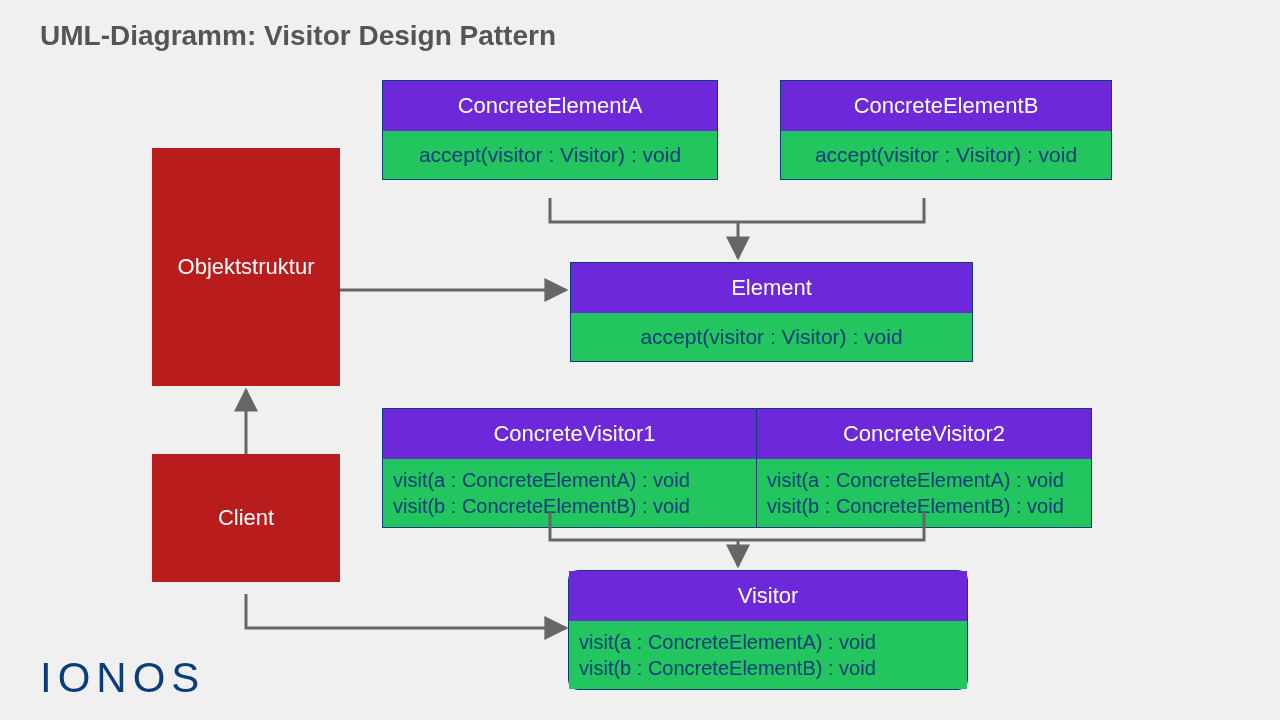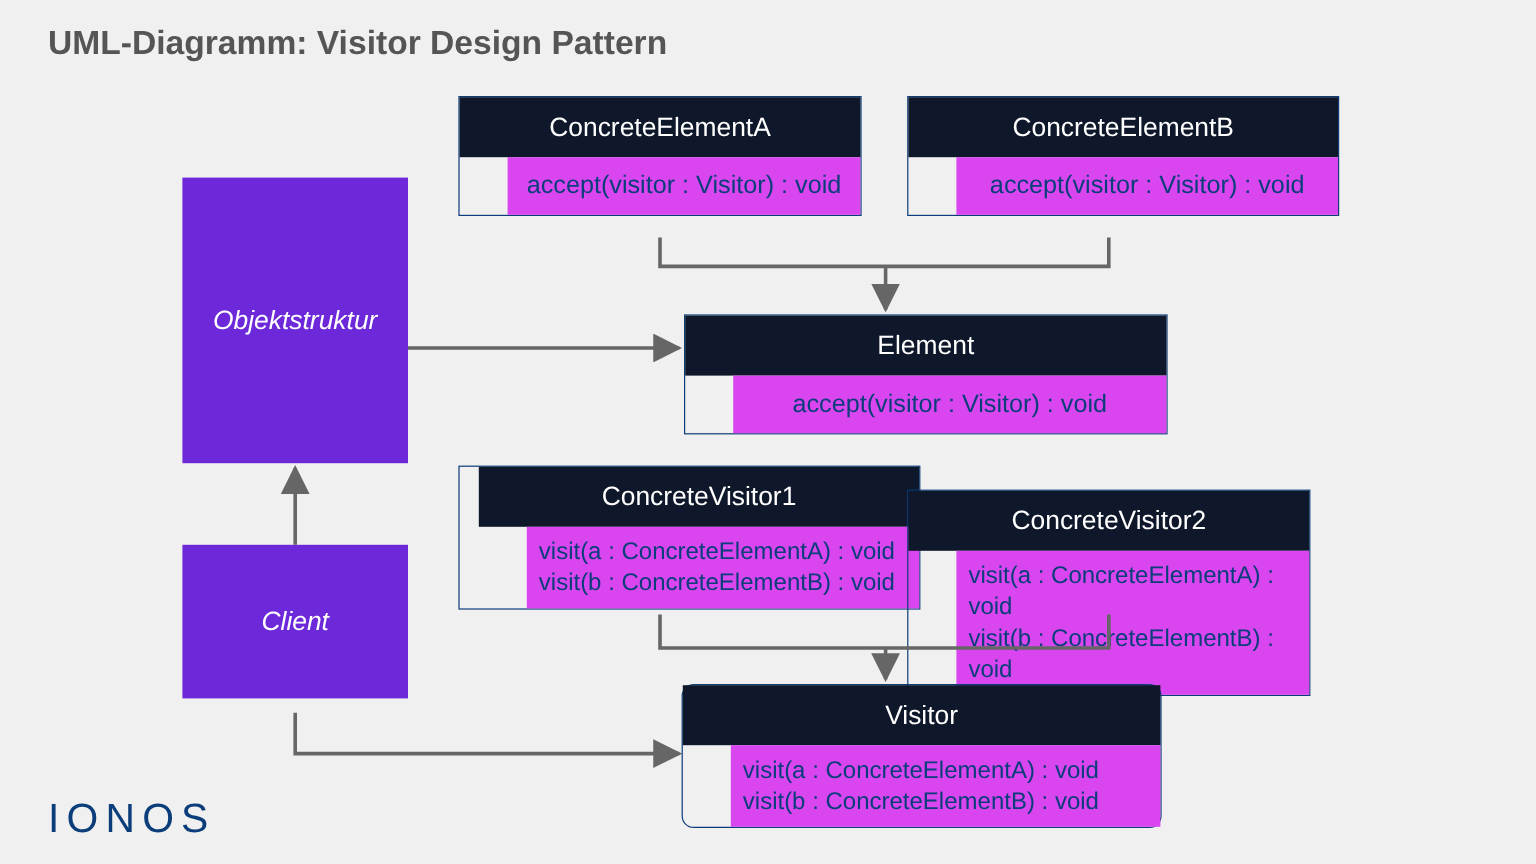--- a/index.html
+++ b/index.html
@@ -17,55 +17,53 @@
     left: 40px;
     font-size: 28px;
     font-weight: 600;
     color: #555;
   }
   .box {
     position: absolute;
     border: 1px solid #0a3d7a;
   }
   .box-header {
-    background: #0f172a;
+    background: #6d28d9;
     color: #fff;
     font-size: 22px;
     padding: 12px 8px;
     text-align: center;
   }
   .box-body {
-    background: #d946ef;
+    background: #22c55e;
     color: #0a3d7a;
     font-size: 21px;
     padding: 12px 10px;
     text-align: center;
-    margin-left: 40px;
   }
   .box-body.small {
     font-size: 20px;
     text-align: left;
     padding: 8px 10px;
     line-height: 1.3;
   }
   .solid-box {
-    background: #6d28d9;
+    background: #b91c1c;
     color: #fff;
     display: flex;
     align-items: center;
     justify-content: center;
     font-size: 22px;
     position: absolute;
-    font-style: italic;
   }
   .logo {
     position: absolute;
     bottom: 18px;
     left: 40px;
-    font-size: 34px;
+    font-size: 42px;
     letter-spacing: 6px;
     color: #0a3d7a;
     font-weight: 400;
     font-family: Arial, sans-serif;
   }
   svg.connectors {
     position: absolute;
     top: 0; left: 0;
     width: 1280px; height: 720px;
     pointer-events: none;
@@ -82,31 +80,31 @@
 
 <div class="solid-box" style="left:152px; top:454px; width:188px; height:128px;">
   <span>Client</span>
 </div>
 
 <div class="box" style="left:382px; top:80px; width:336px;">
   <div class="box-header">ConcreteElementA</div>
   <div class="box-body">accept(visitor : Visitor) : void</div>
 </div>
 
-<div class="box" style="left:756px; top:80px; width:360px;">
+<div class="box" style="left:780px; top:80px; width:332px;">
   <div class="box-header">ConcreteElementB</div>
   <div class="box-body">accept(visitor : Visitor) : void</div>
 </div>
 
 <div class="box" style="left:570px; top:262px; width:403px;">
   <div class="box-header">Element</div>
   <div class="box-body">accept(visitor : Visitor) : void</div>
 </div>
 
-<div class="box" style="left:382px; top:388px; width:385px;padding-left:16px;">
+<div class="box" style="left:382px; top:408px; width:385px;">
   <div class="box-header">ConcreteVisitor1</div>
   <div class="box-body small">
     <div>visit(a : ConcreteElementA) : void</div>
     <div>visit(b : ConcreteElementB) : void</div>
   </div>
 </div>
 
 <div class="box" style="left:756px; top:408px; width:336px;">
   <div class="box-header">ConcreteVisitor2</div>
   <div class="box-body small">

